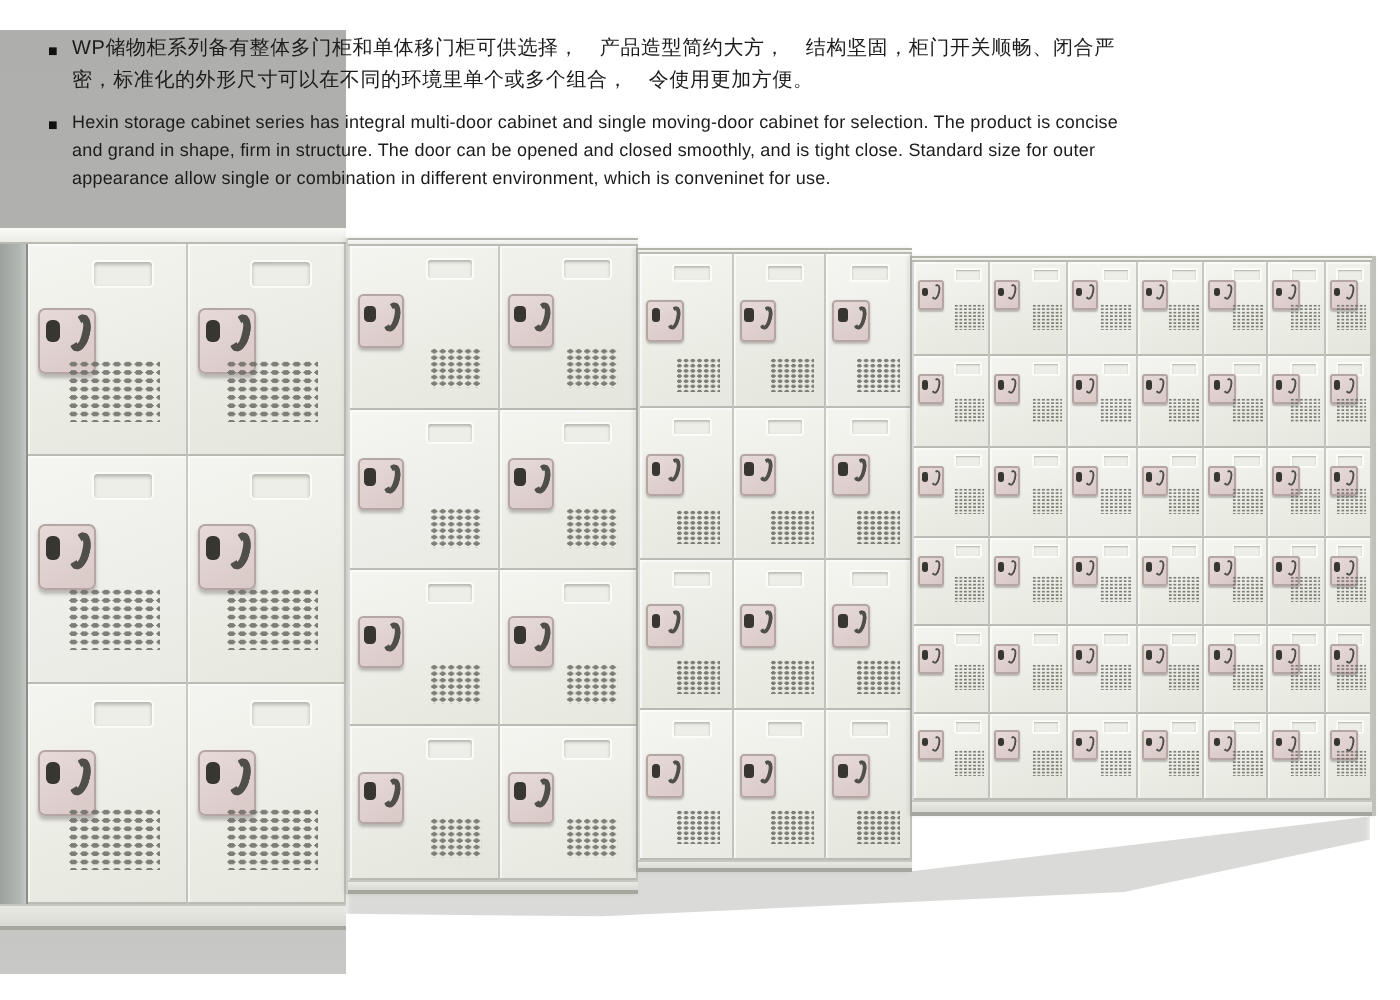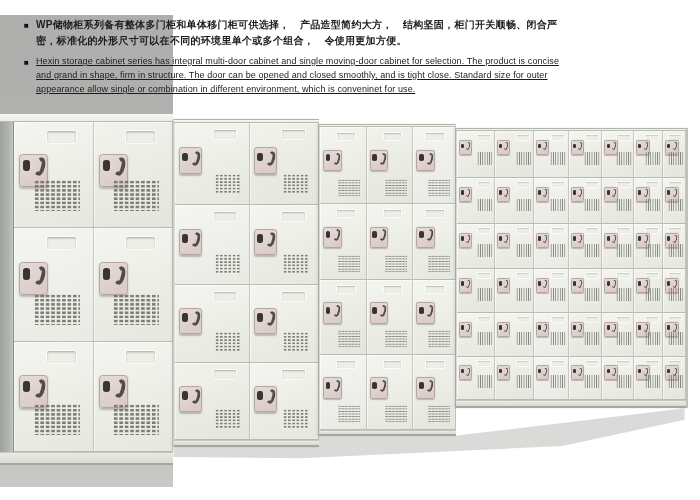--- a/index.html
+++ b/index.html
@@ -17,22 +17,22 @@
   }
 
   
   .intro{position:absolute;left:24px;top:17px;width:606px;z-index:5;}
   .para{display:flex;align-items:flex-start;margin:0 0 5px 0;}
   .bullet{
     flex:0 0 12px;font-size:8px;line-height:15px;color:#111;
     transform:translateY(1px);
   }
   .ptext{white-space:pre-line;color:var(--text,#1c1c1c);}
-  .ptext.zh{font-size:10px;line-height:16px;letter-spacing:.3px;font-weight:bold;}
-  .ptext.en{font-size:9px;line-height:14px;letter-spacing:.1px;text-decoration:underline;}
+  .ptext.zh{font-size:10px;line-height:16px;letter-spacing:.3px;}
+  .ptext.en{font-size:9px;line-height:14px;letter-spacing:.1px;}
 
   
   .scene{position:absolute;inset:0;z-index:2;}
   .floor-shadow{
     position:absolute;left:173px;top:398px;width:512px;height:64px;
     background:rgba(168,168,162,.42);
     clip-path:polygon(0 76%,28.3% 59%,55% 59%,100% 16%,100% 34%,76% 75%,25% 94%,0 92%);
     filter:blur(1.5px);
   }
   .section{position:absolute;}

